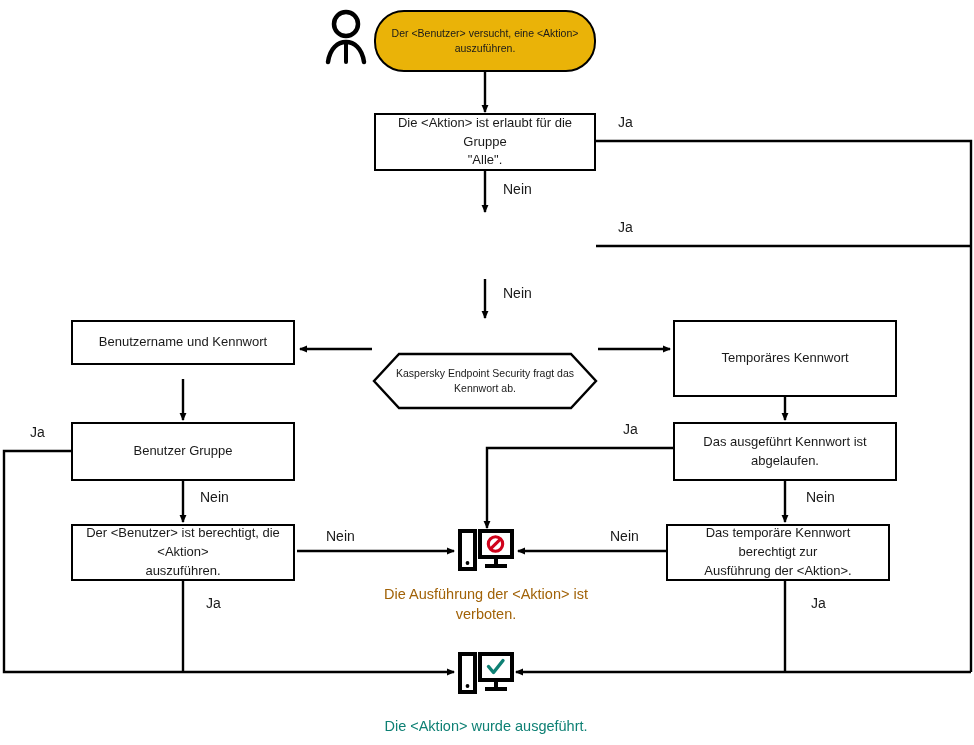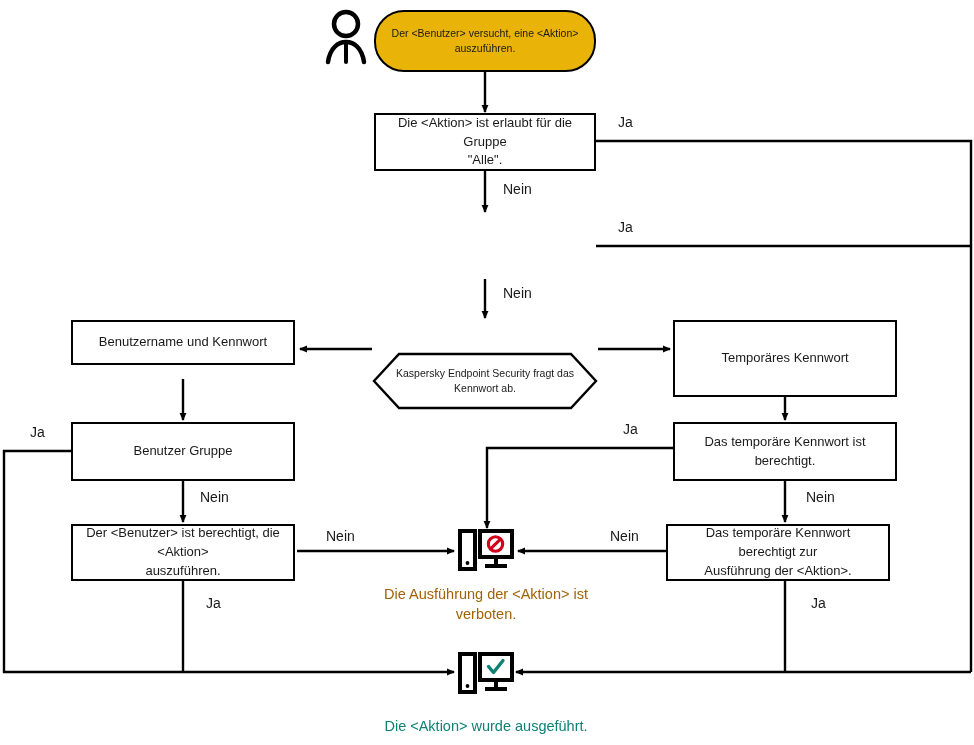--- a/index.html
+++ b/index.html
@@ -197,21 +197,21 @@
 
   <div class="node" style="left:673px; top:320px; width:224px; height:77px;">
     <span class="node-text">Temporäres Kennwort</span>
   </div>
 
   <div class="node" style="left:71px; top:422px; width:224px; height:59px;">
     <span class="node-text">Benutzer Gruppe</span>
   </div>
 
   <div class="node" style="left:673px; top:422px; width:224px; height:59px;">
-    <span class="node-text">Das temporäre Kennwort ist berechtigt.</span>
+    <span class="node-text">Das ausgeführt Kennwort ist abgelaufen.</span>
   </div>
 
   <div class="node" style="left:71px; top:524px; width:224px; height:57px;">
     <span class="node-text">Der &lt;Benutzer&gt; ist berechtigt, die &lt;Aktion&gt;
 auszuführen.</span>
   </div>
 
   <div class="node" style="left:666px; top:524px; width:224px; height:57px;">
     <span class="node-text">Das temporäre Kennwort berechtigt zur
 Ausführung der &lt;Aktion&gt;.</span>

